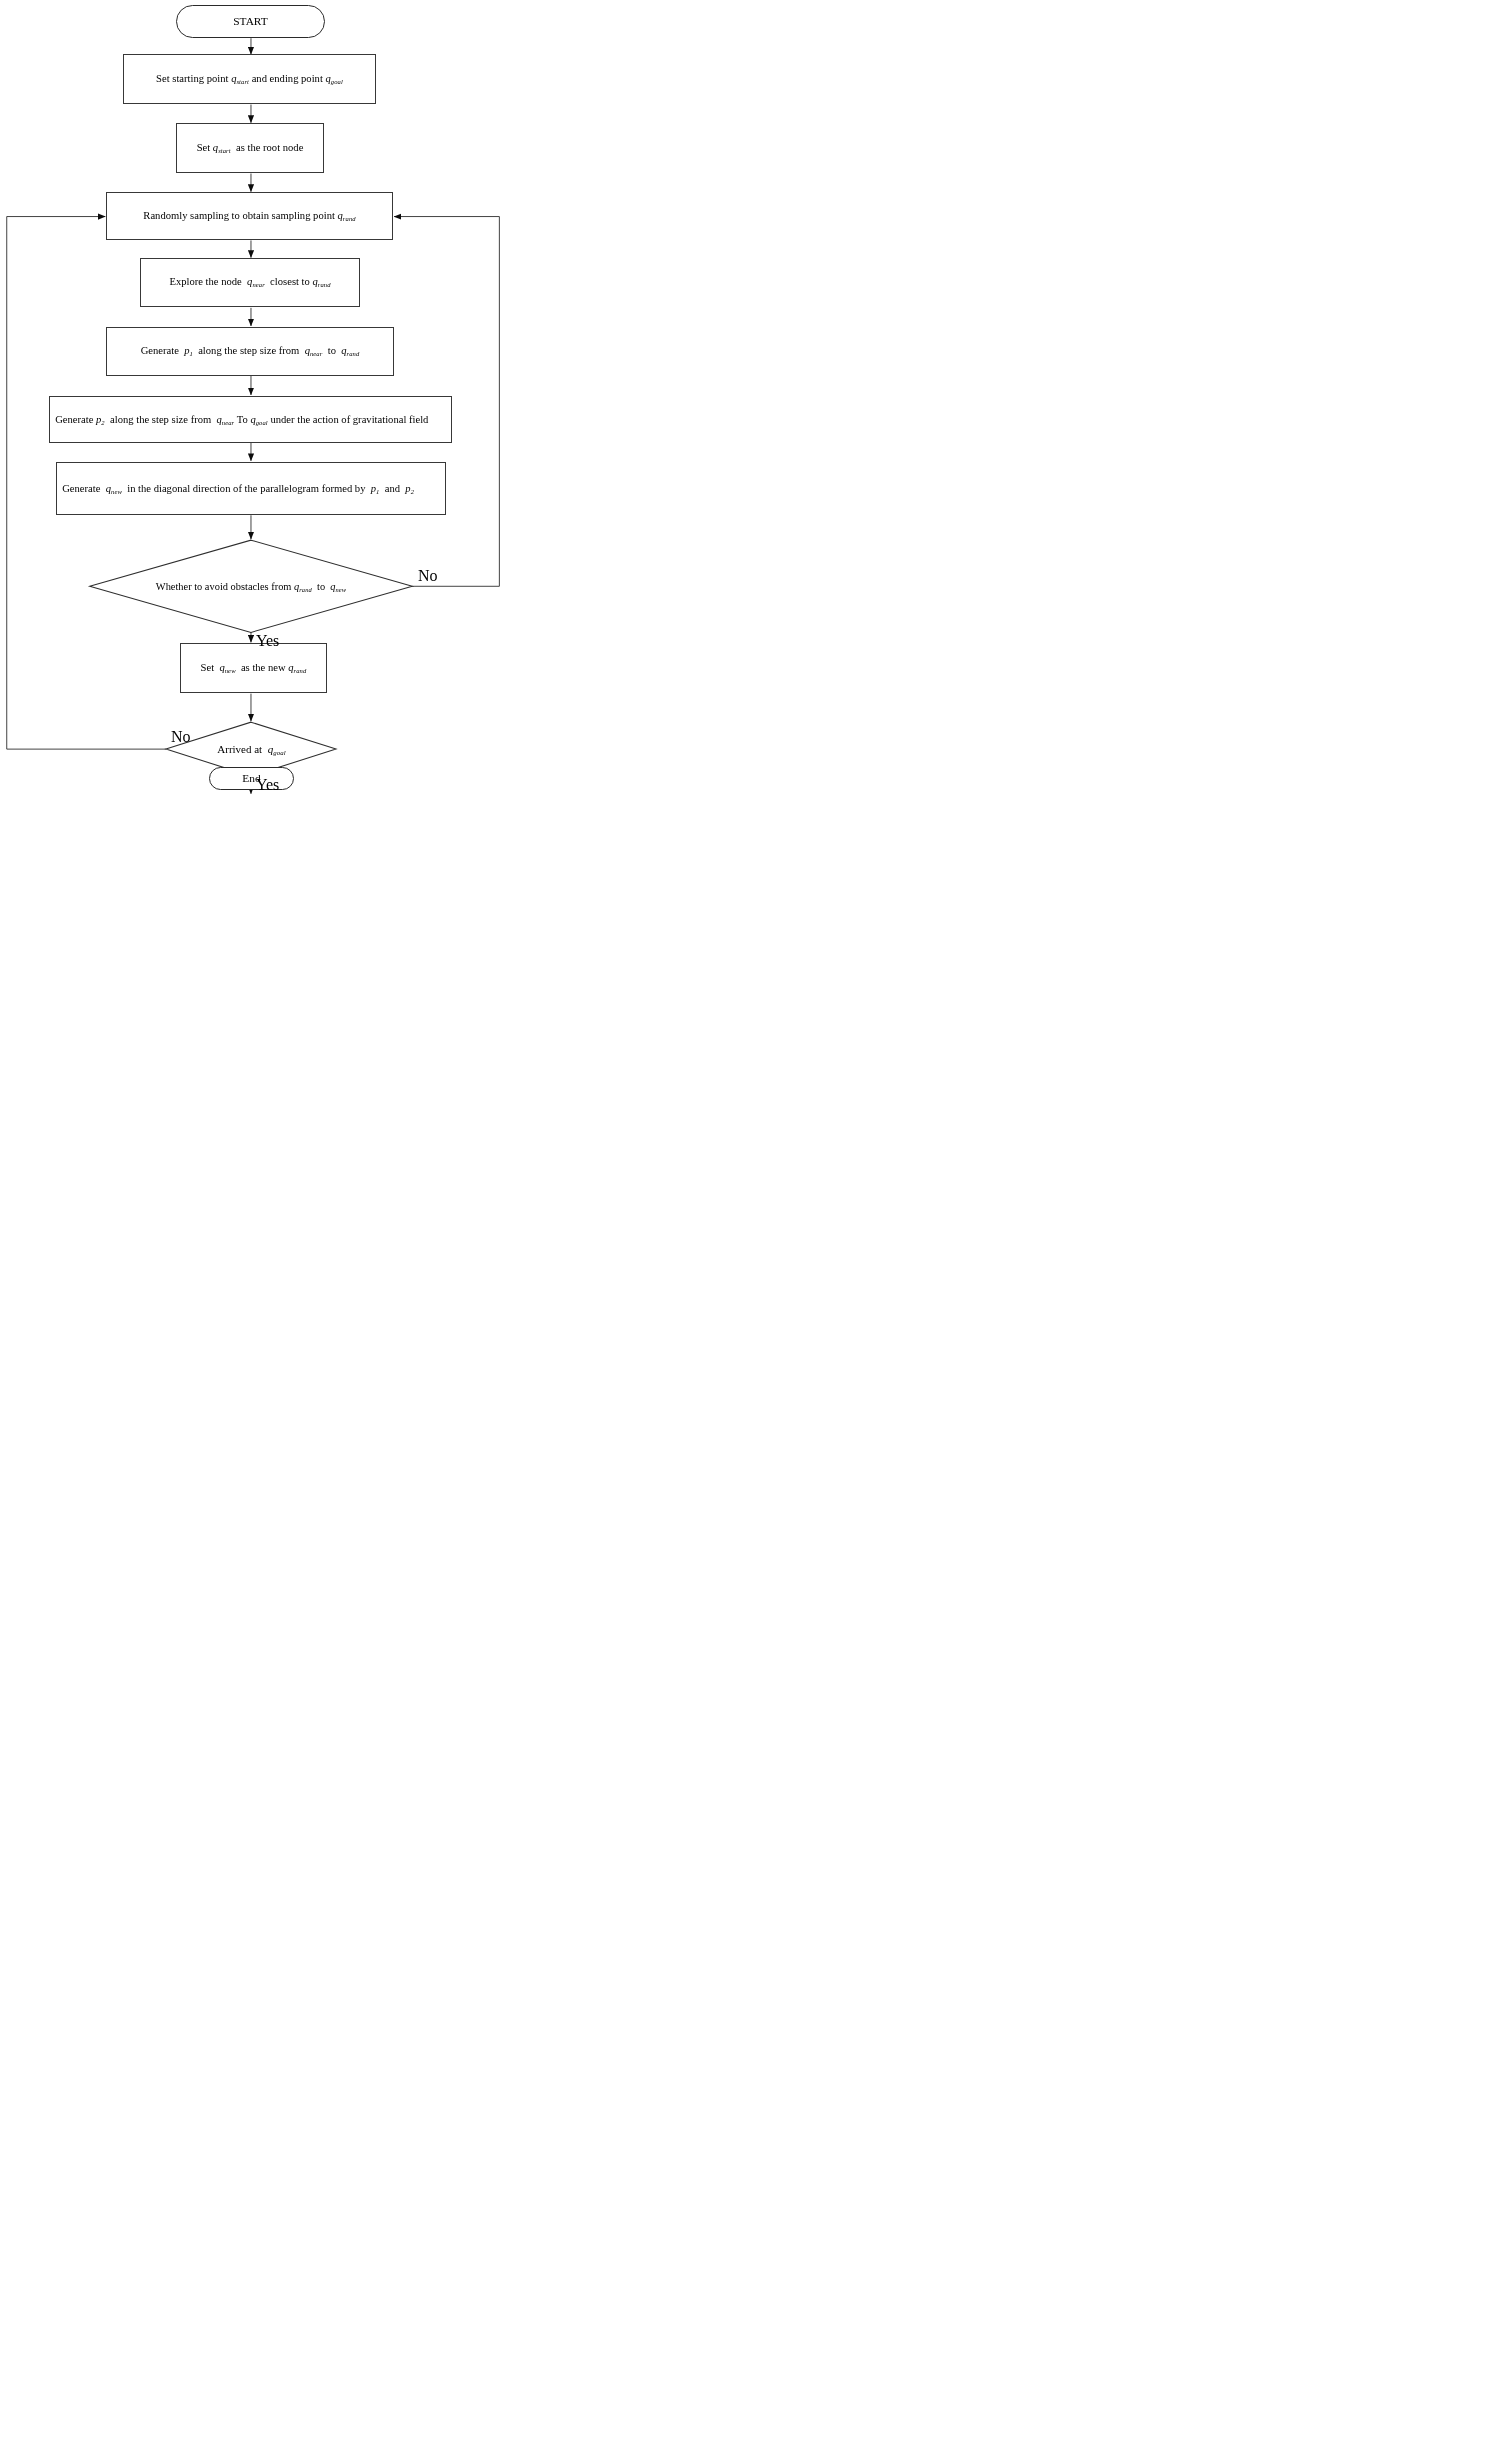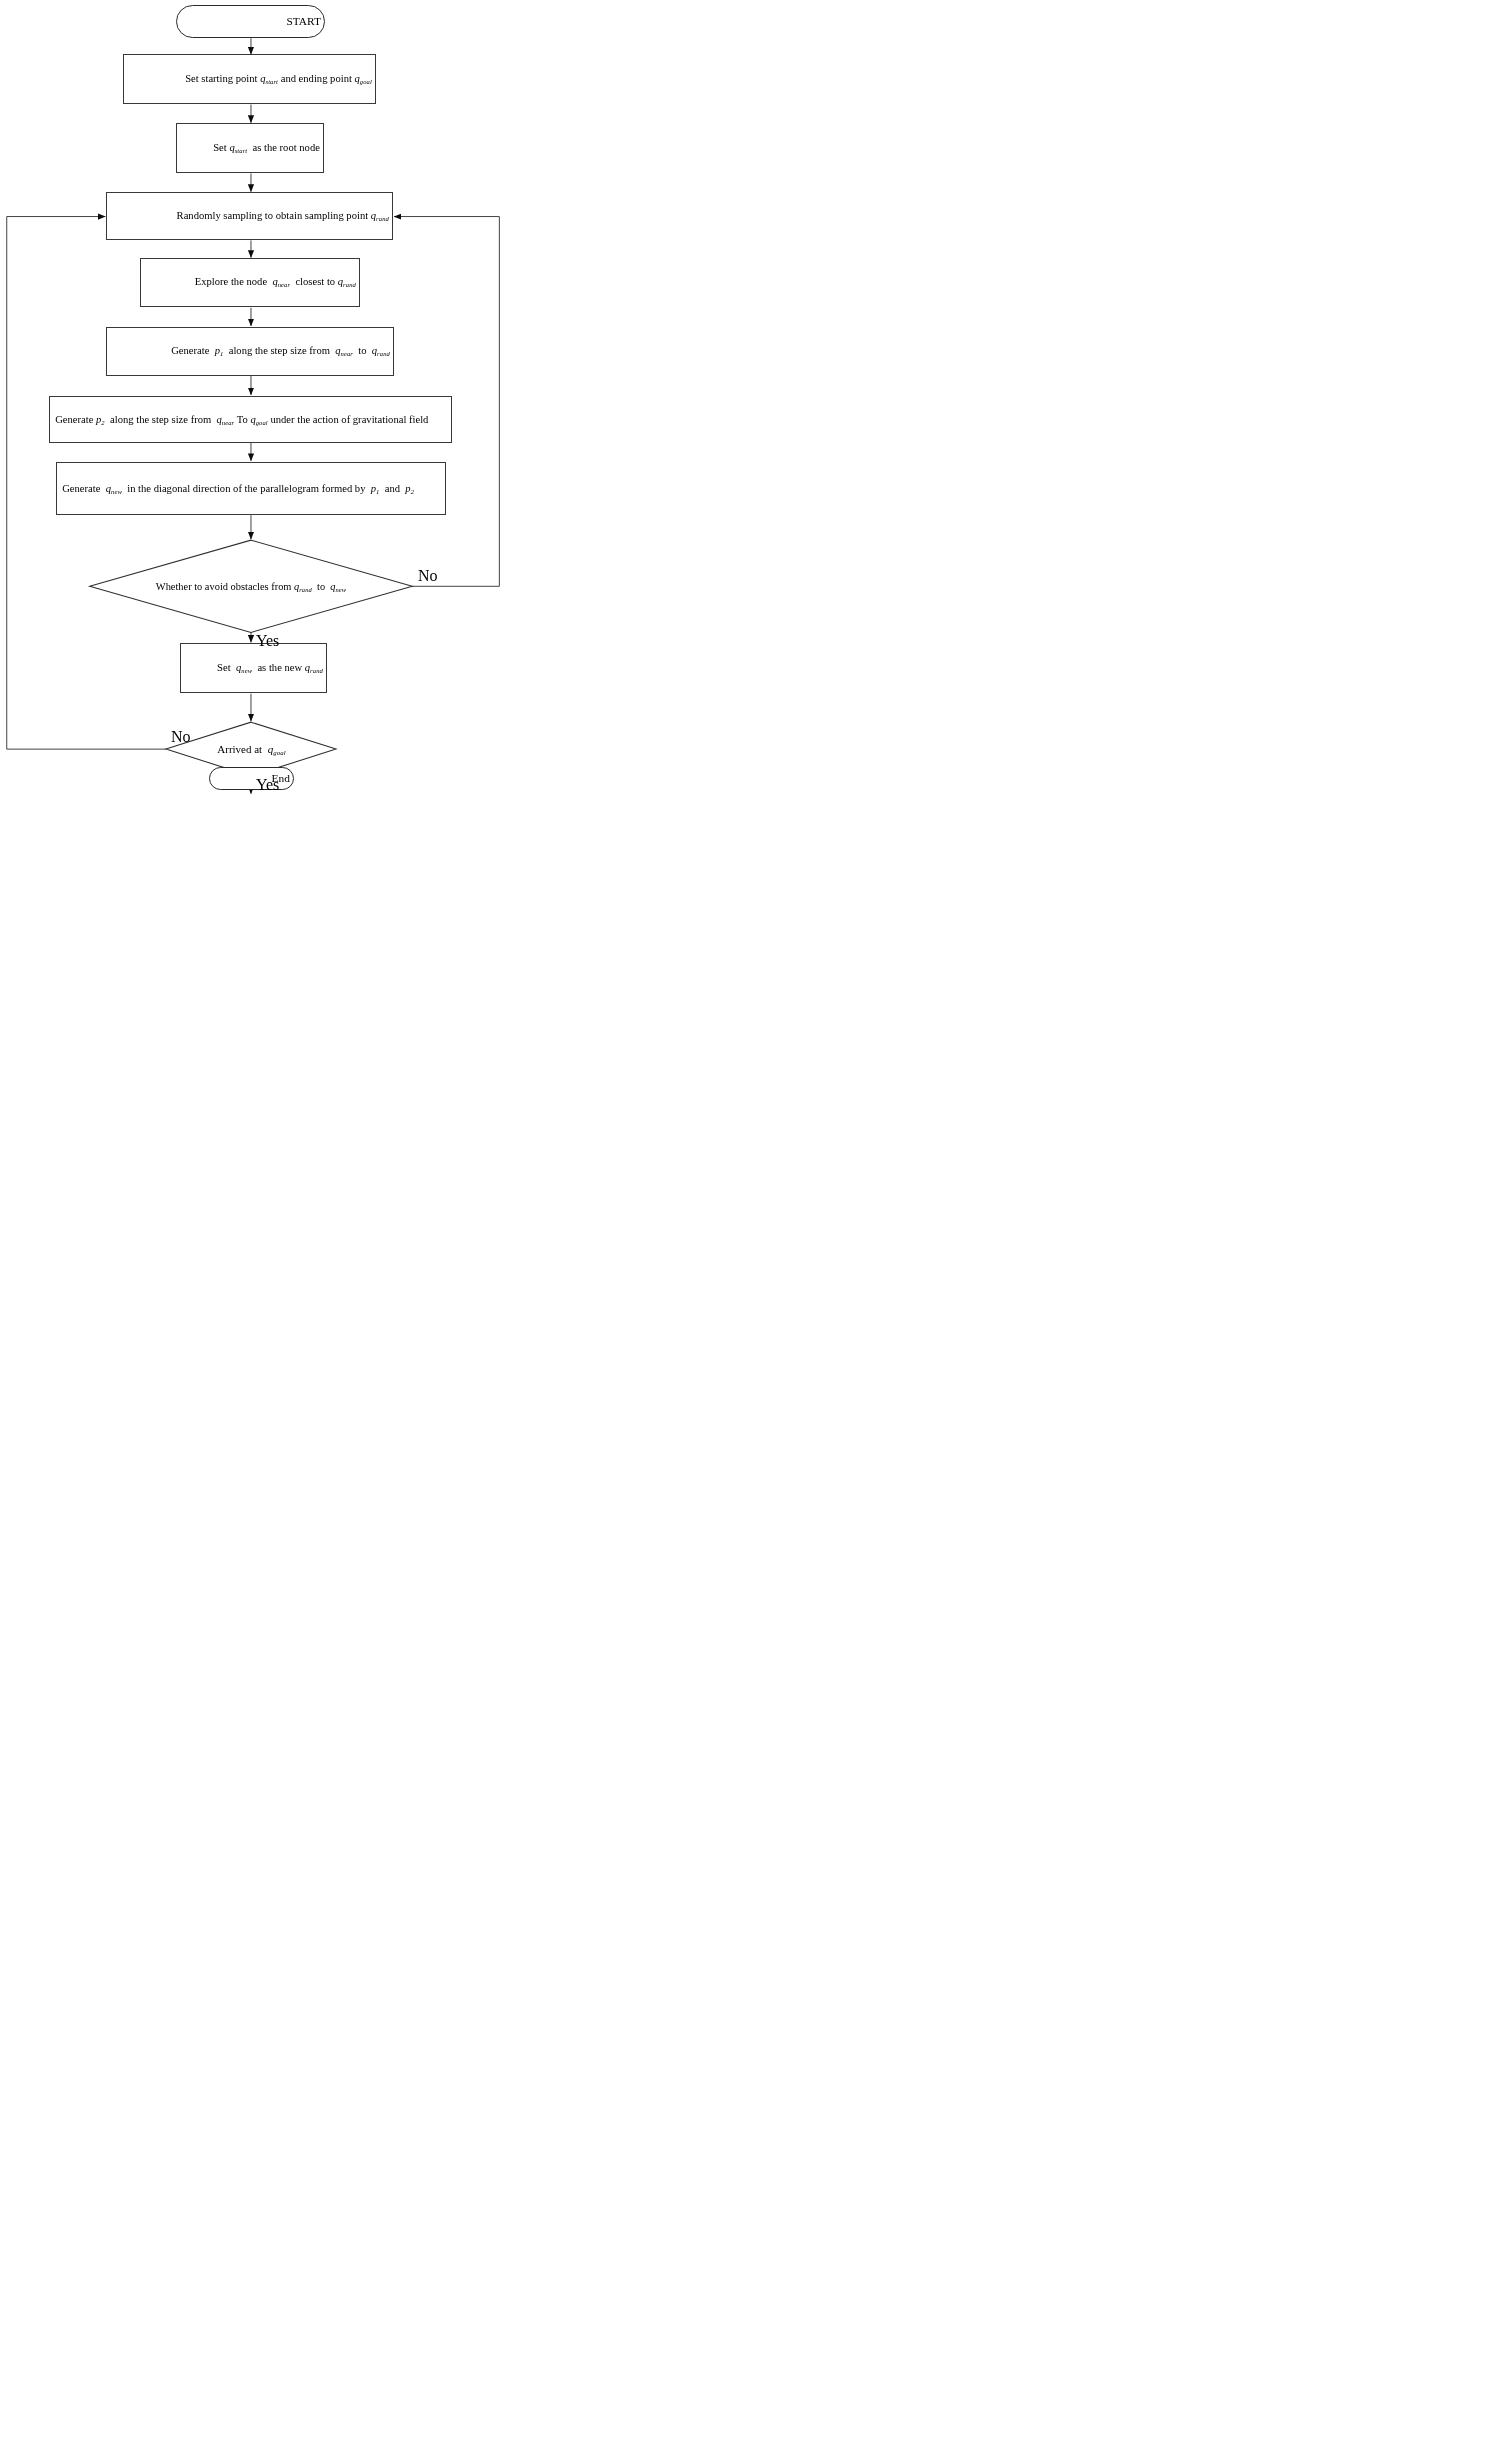--- a/index.html
+++ b/index.html
@@ -32,21 +32,21 @@
     stroke: #2e2e2e;
     stroke-width: 2;
   }
   .node {
     position: absolute;
     box-sizing: border-box;
     background: #ffffff;
     border: 1px solid #383838;
     display: flex;
     align-items: center;
-    justify-content: flex-end;
+    justify-content: center;
     text-align: center;
     font-size: 10.6px;
     line-height: 1.35;
     padding: 0 3.1px;
   }
   .node.terminator {
     border-radius: 17.6px;
     border-color: #2a2a2a;
     font-size: 11.4px;
   }

